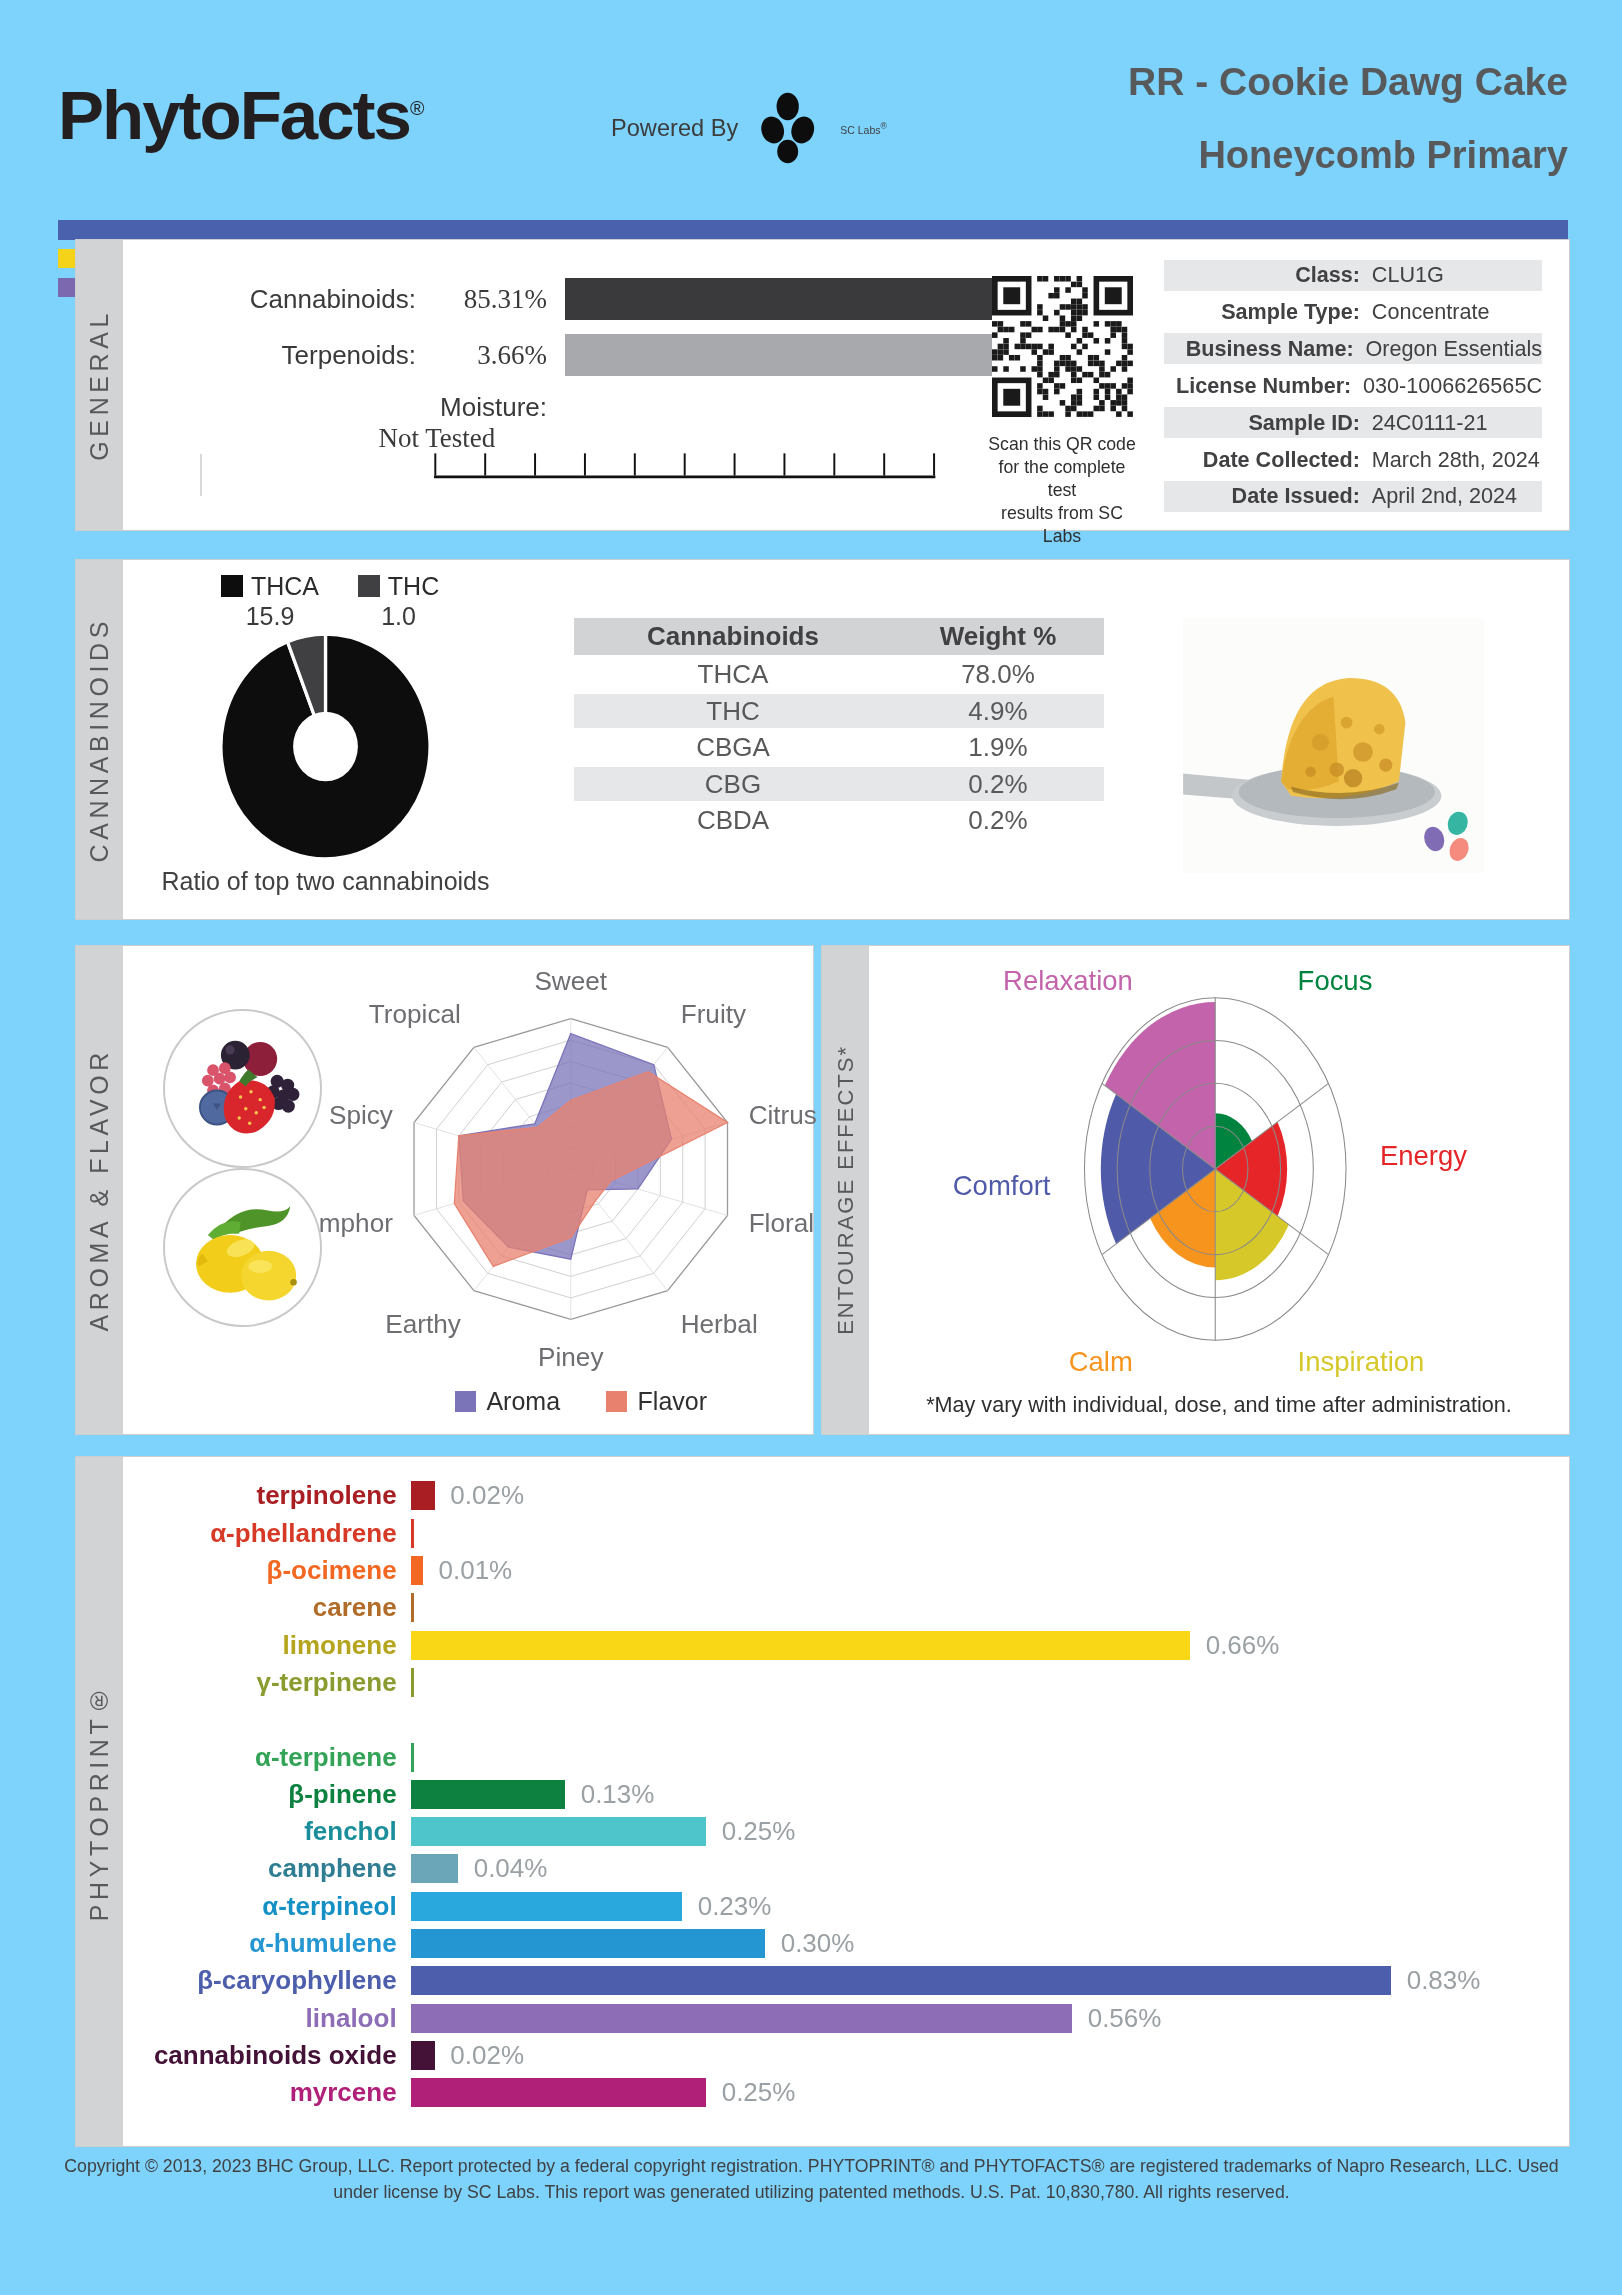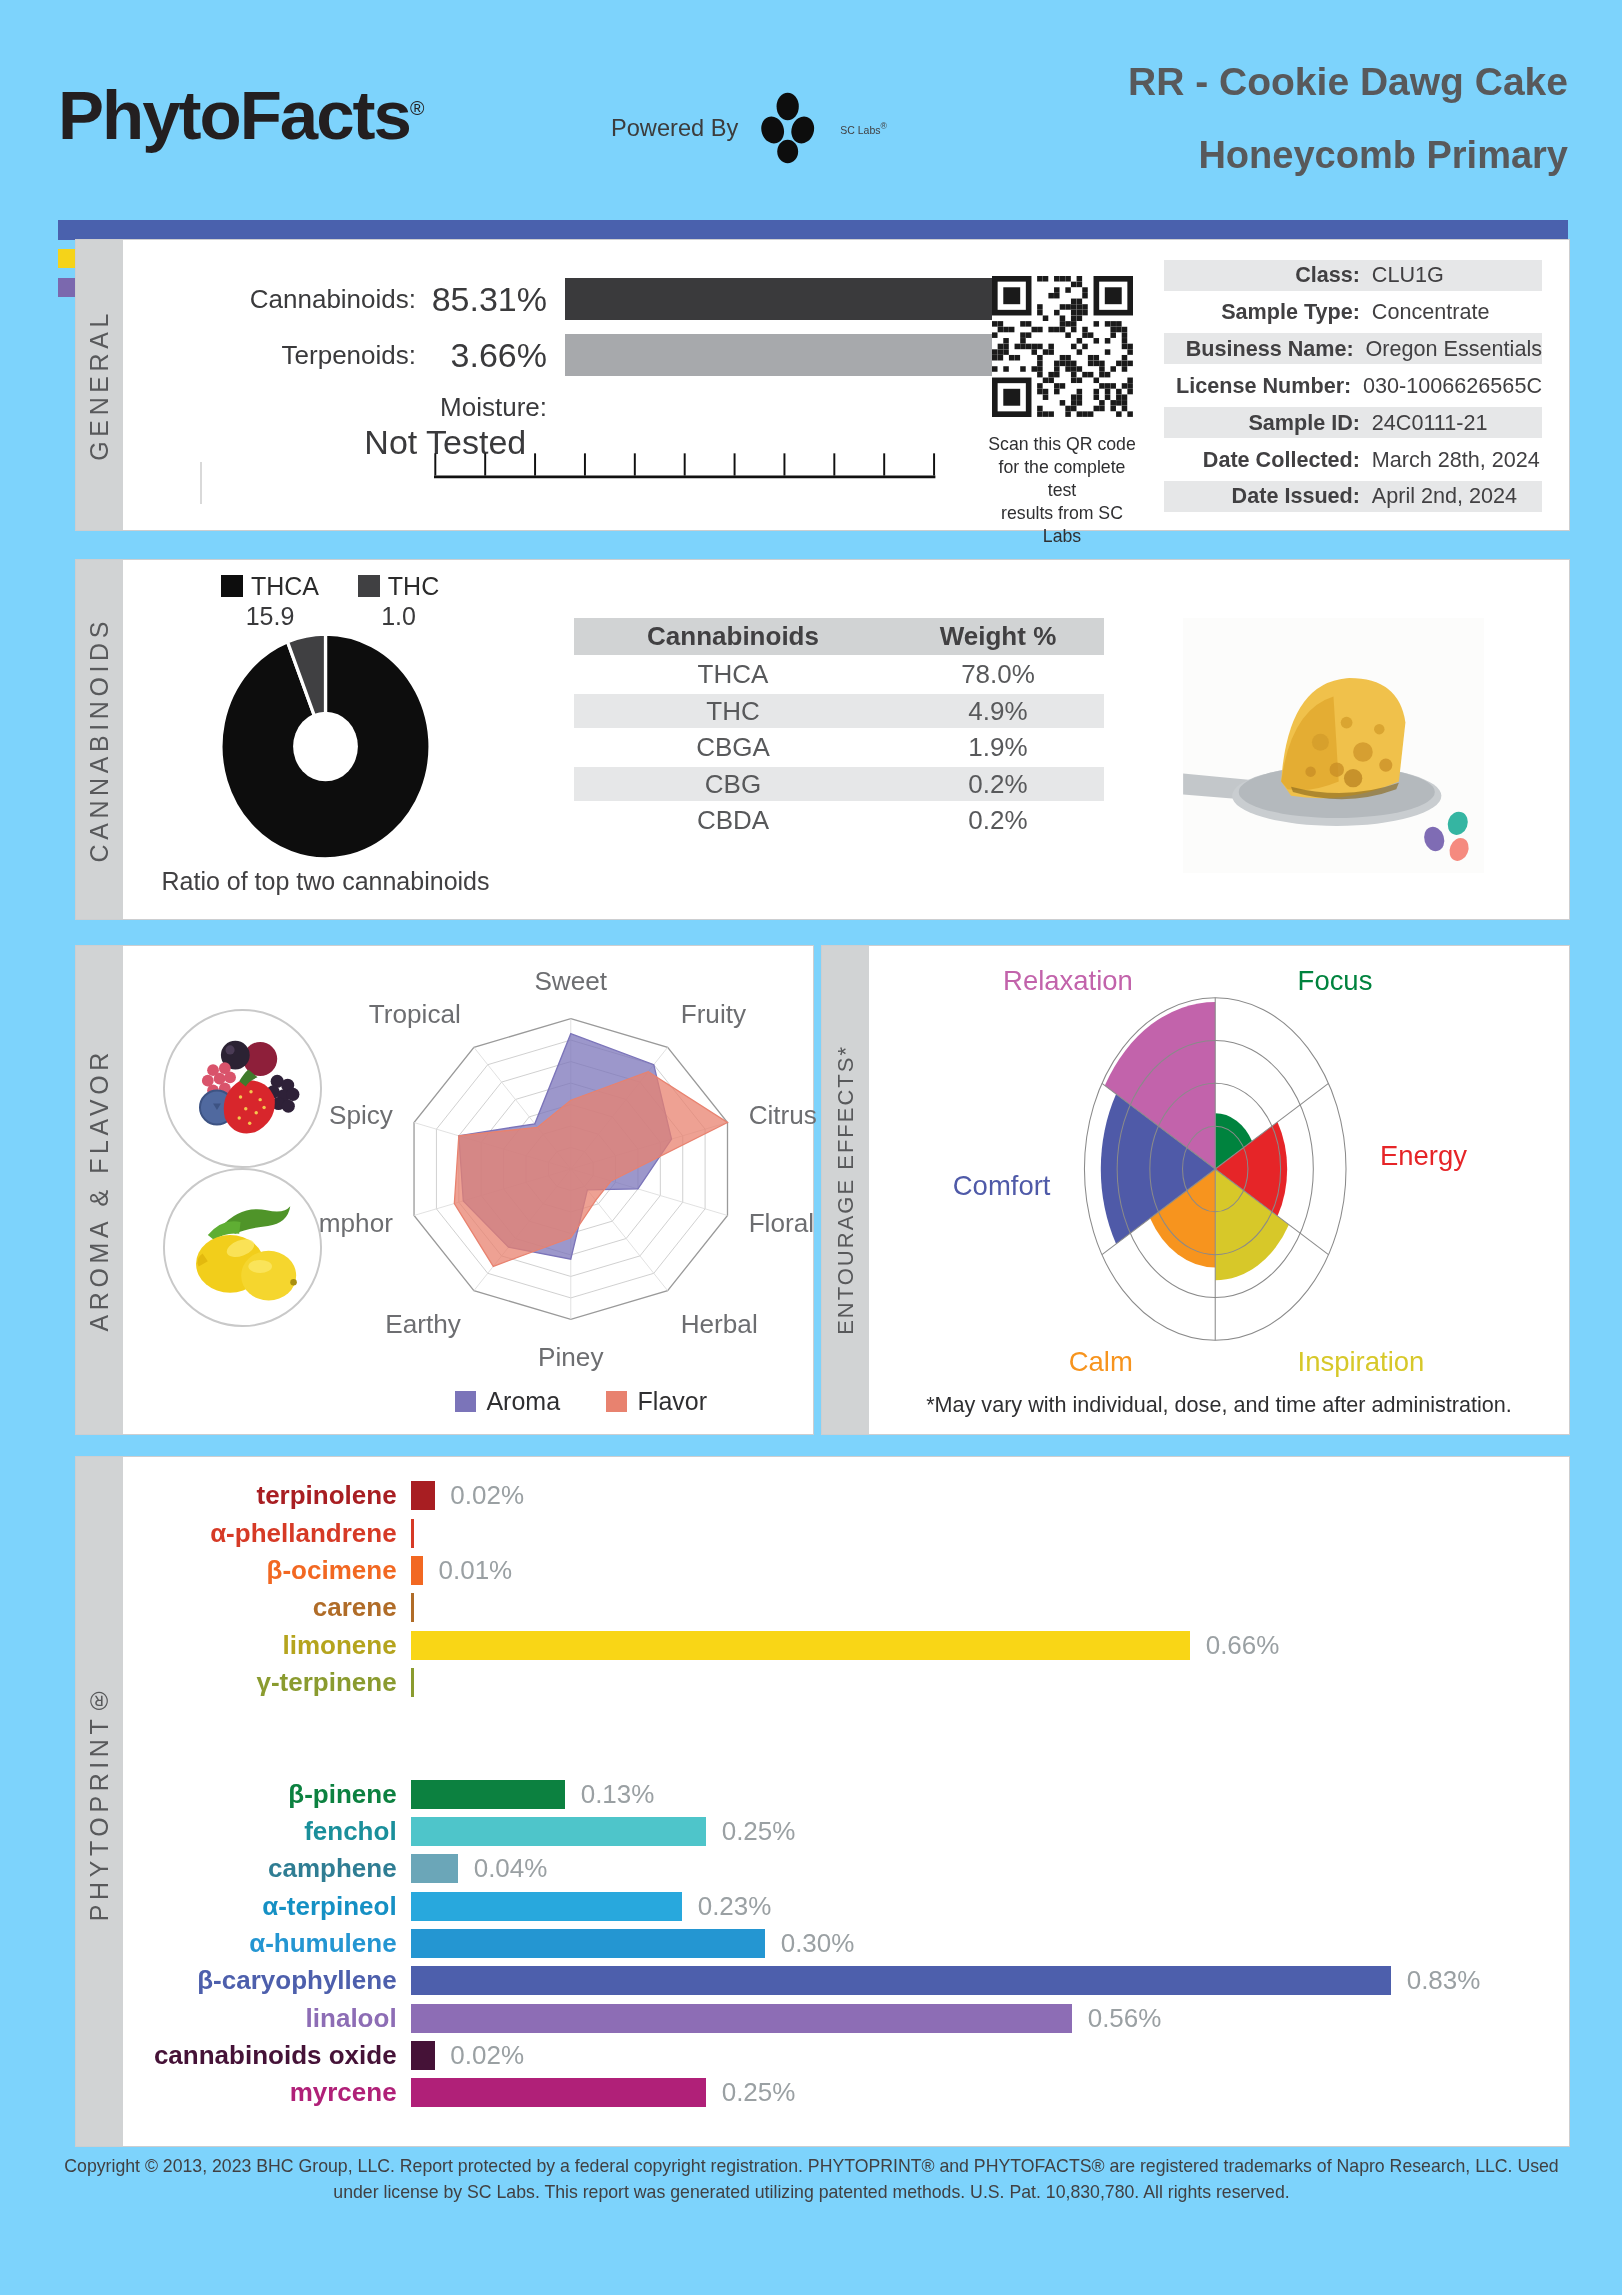--- a/index.html
+++ b/index.html
@@ -22,21 +22,21 @@
   
   .section { position:absolute; left:75px; width:1495px; display:flex; border:1.3px solid #cdced0; background:#fff; }
   .band { width:47px; background:#d1d3d4; display:flex; align-items:center; justify-content:center; flex:none; }
   .band span { writing-mode:vertical-rl; transform:rotate(180deg); font-size:25px; letter-spacing:4.6px; color:#58595b; white-space:nowrap; }
   .content { position:relative; flex:1; background:#fff; }
 
   
   #sec-general { top:239px; height:292px; }
   .g-row { position:absolute; display:flex; align-items:center; height:42px; }
   .g-label { width:216px; text-align:right; font-size:26px; color:#3a3a3c; }
-  .g-value { width:131px; text-align:right; font-size:34px; color:#3a3a3c; margin-right:18.3px; white-space:nowrap; }
+  .g-value { width:131px; text-align:right; font-size:27px; color:#3a3a3c; margin-right:18.3px; white-space:nowrap;font-family:Liberation Serif, serif; }
   .g-track { width:478px; height:42px; position:relative; }
   .g-fill { height:100%; }
   .g-zero { width:2px; height:42px; background:#d9d9d9; }
   .qr-wrap { position:absolute; left:864px; top:36px; width:150px; text-align:center; }
   .qr-caption { margin-top:14.4px; font-size:17.7px; line-height:1.3; color:#2f2f31; }
   .info-table { position:absolute; left:1041px; top:19.6px; width:378px; }
   .info-row { display:flex; align-items:center; height:31px; margin-bottom:5.9px; font-size:21.6px; }
   .info-row.odd { background:#e6e7e8; }
   .info-row .il { width:196px; text-align:right; font-weight:700; color:#414042; }
   .info-row .iv { flex:1; padding-left:11.8px; color:#414042; white-space:nowrap; }
@@ -632,20 +632,26 @@
             <div class="terp-bar" style="width: 779px; background: rgb(249, 214, 22);"></div>
             <div class="terp-val">0.66%</div>
           </div>
         </div>
         <div class="terp-row" style="top: 210px; right: 26px; left: 0px;">
           <div class="terp-label" style="color: rgb(138, 155, 47);">γ-terpinene</div>
           <div class="terp-track">
             <div class="terp-tick" style="background: rgb(138, 155, 47);"></div>
           </div>
         </div>
+        <div class="terp-row" style="top: 285px; right: 26px; left: 0px;">
+          <div class="terp-label" style="color: rgb(51, 164, 87);">α-terpinene</div>
+          <div class="terp-track">
+            <div class="terp-tick" style="background: rgb(51, 164, 87);"></div>
+          </div>
+        </div>
         <div class="terp-row" style="top: 322px; right: 26px; left: 0px;">
           <div class="terp-label" style="color: rgb(12, 129, 64);">β-pinene</div>
           <div class="terp-track">
             <div class="terp-bar" style="width: 154px; background: rgb(12, 129, 64);"></div>
             <div class="terp-val">0.13%</div>
           </div>
         </div>
         <div class="terp-row" style="top: 359px; right: 26px; left: 0px;">
           <div class="terp-label" style="color: rgb(26, 143, 155);">fenchol</div>
           <div class="terp-track">

